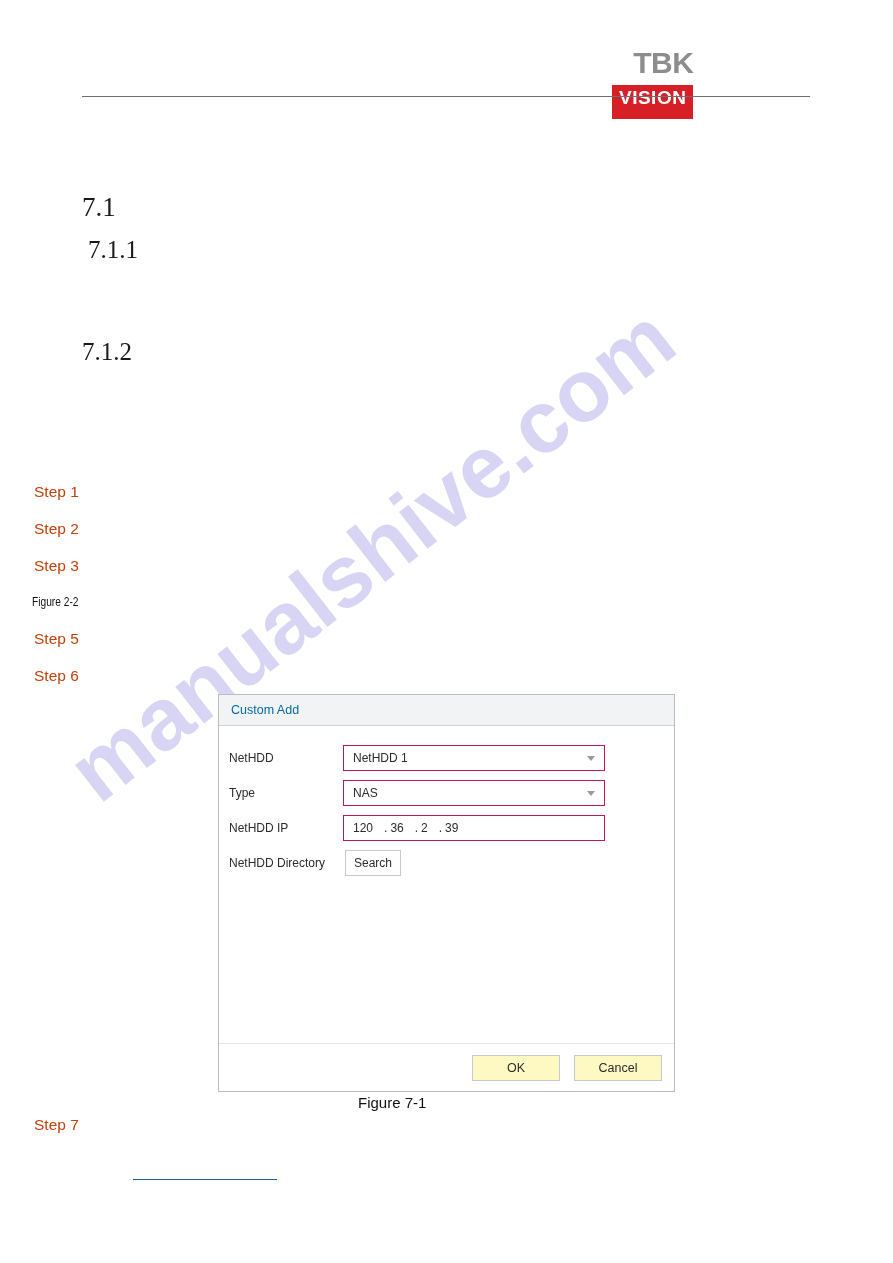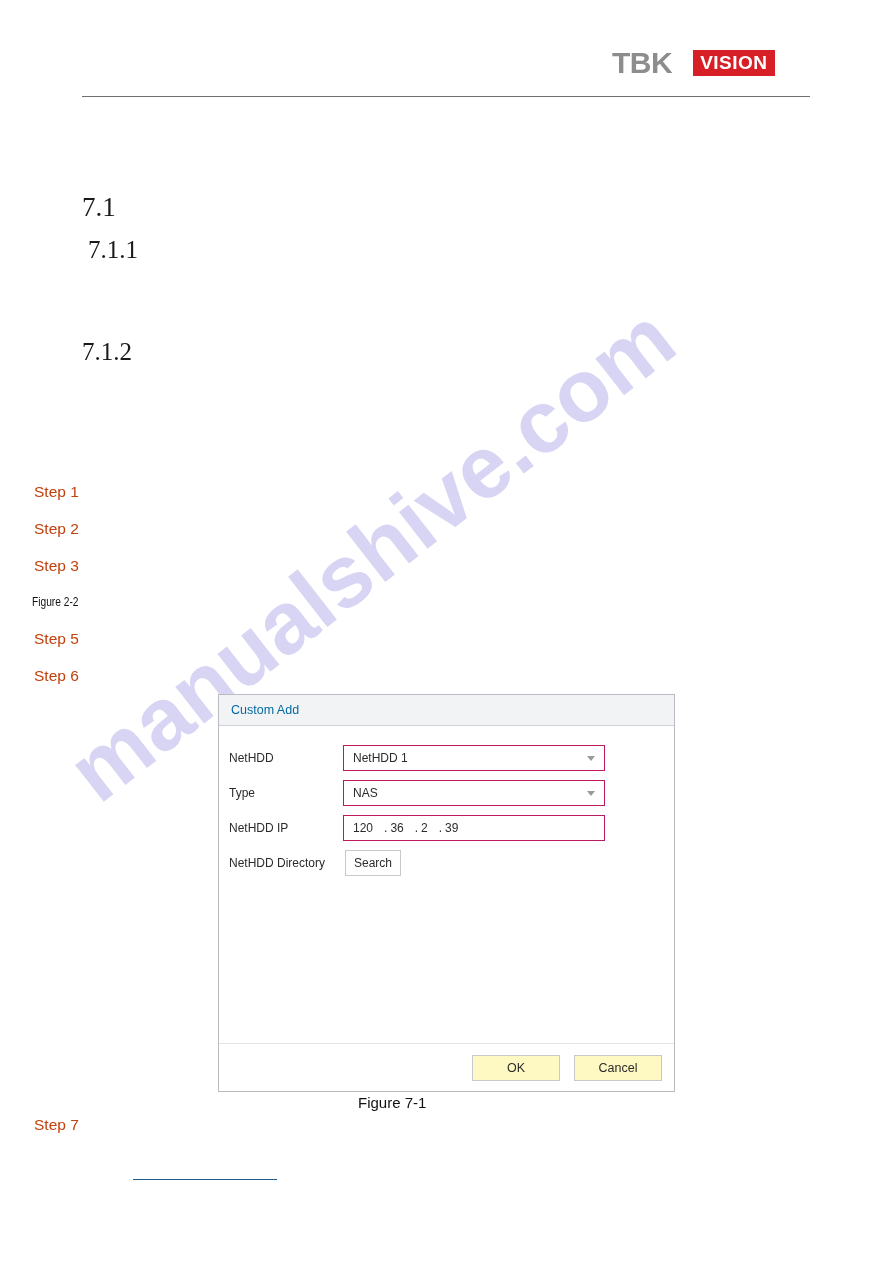--- a/index.html
+++ b/index.html
@@ -17,39 +17,40 @@
     background: #ffffff;
     overflow: hidden;
   }
 
   
   .logo-wrap {
     position: absolute;
     left: 612px;
     top: 48px;
     display: flex;
-    align-items: center;
-    gap: 21px;
+    align-items: flex-end;
+    gap: 7px;
+    flex-direction: column;
   }
   .logo-tbk {
     font-family: "Liberation Sans", sans-serif;
     font-size: 30px;
     font-weight: bold;
     letter-spacing: -0.5px;
     color: #8d8d8d;
     line-height: 1;
   }
   .logo-vision {
     background: #d61f26;
     color: #ffffff;
     font-family: "Liberation Sans", sans-serif;
     font-size: 19px;
     font-weight: bold;
     letter-spacing: 0.5px;
-    padding: 3px 7px 4px 7px;
+    padding: 3px 7px 12px 7px;
     line-height: 1;
   }
   .header-rule {
     position: absolute;
     left: 82px;
     top: 96px;
     width: 728px;
     height: 0;
     border-top: 1.6px solid #6f6f6f;
   }

